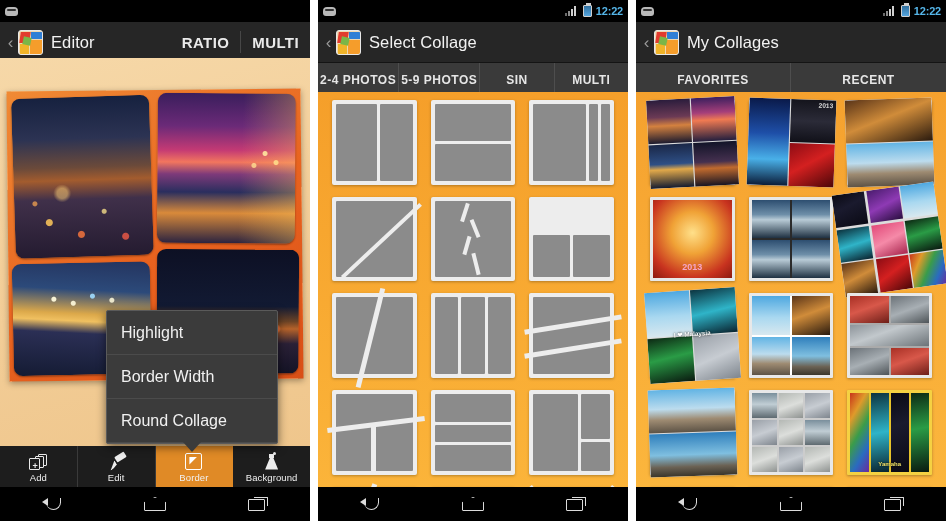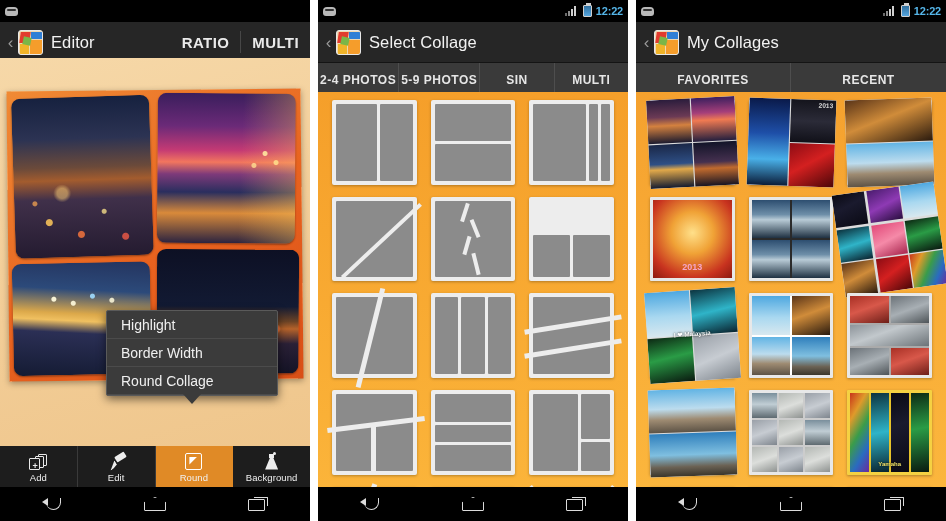--- a/index.html
+++ b/index.html
@@ -160,22 +160,22 @@
     linear-gradient(180deg,#0d1024 0%, #121a33 46%, #6b4326 58%, #b5622a 64%, #2a2036 76%, #141326 100%);
   }
 
   
   .popup{
     position:absolute; left:106px; top:310px; width:172px;
     background:#3b3b3b; border:1px solid #5a5a5a; border-radius:2px;
     box-shadow:0 3px 10px rgba(0,0,0,.55); z-index:20;
   }
   .popup-item{
-    height:28px; display:flex; align-items:center; padding-left:14px;
-    color:#f0f0f0; font-size:14px; border-bottom:1px solid #4b4b4b;
+    height:44px; display:flex; align-items:center; padding-left:14px;
+    color:#f0f0f0; font-size:16px; border-bottom:1px solid #4b4b4b;
   }
   .popup-item:last-child{border-bottom:none;}
   .popup-tail{
     position:absolute; left:50%; bottom:-9px; margin-left:-9px;
     width:0;height:0;border-left:9px solid transparent;border-right:9px solid transparent;
     border-top:10px solid #3b3b3b;
   }
 
   
   .toolbar{
@@ -377,21 +377,21 @@
               <b></b>
               <b></b>
             </div>
         </div>
         <div class="tool-label">Edit</div>
       </div>
       <div class="tool active">
         <div class="tool-ico">
           <div class="ic-border"></div>
         </div>
-        <div class="tool-label">Round</div>
+        <div class="tool-label">Border</div>
       </div>
       <div class="tool">
         <div class="tool-ico">
           <div class="ic-bg">
               <b></b>
               <b></b>
               <b></b>
             </div>
         </div>
         <div class="tool-label">Background</div>

